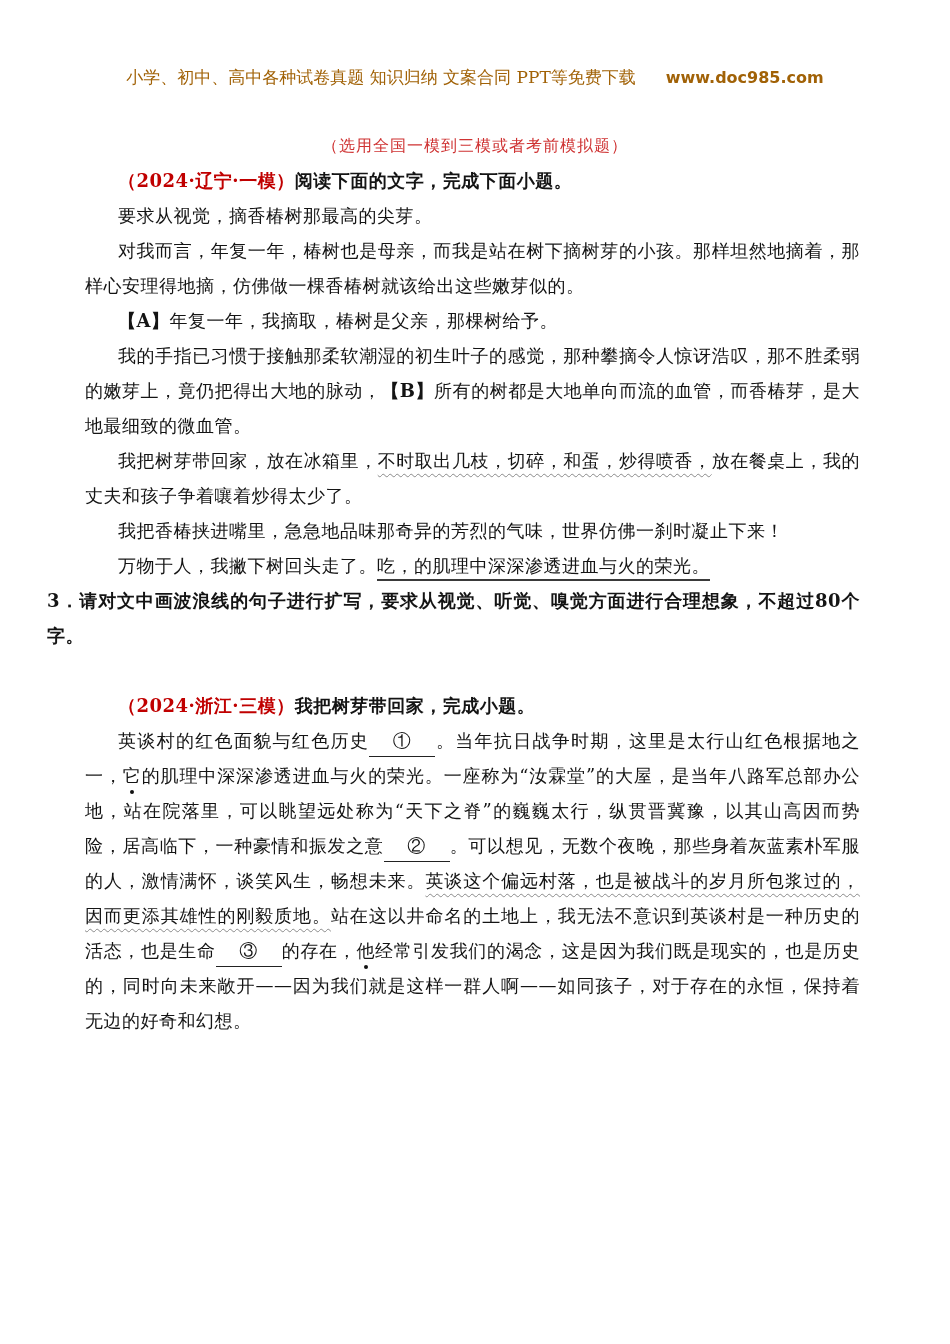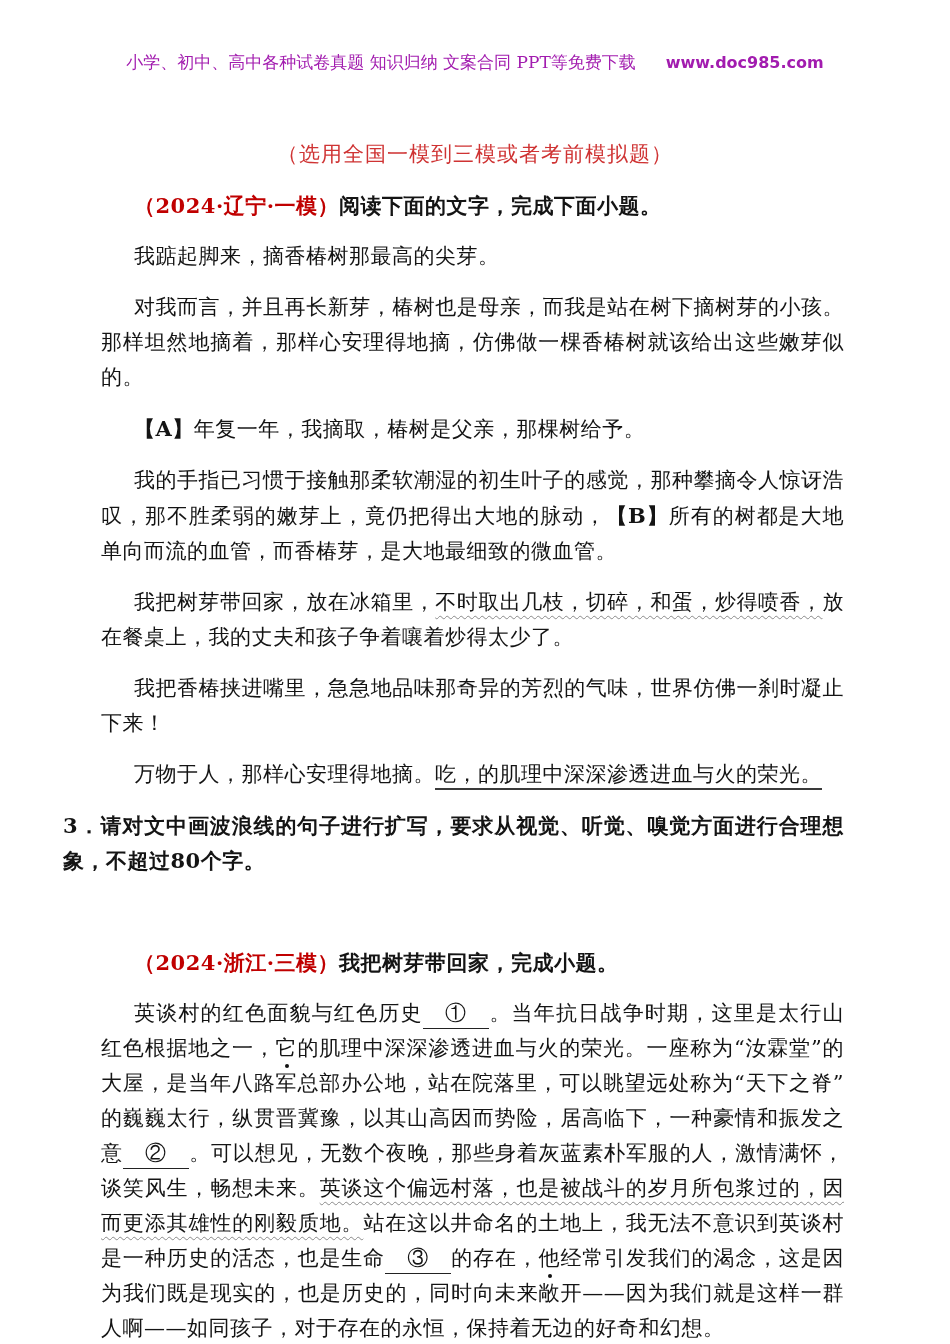--- a/index.html
+++ b/index.html
@@ -3,31 +3,31 @@
 <meta charset="utf-8">
 <style>
   html,body{margin:0;padding:0;background:#ffffff;}
   .page{
     width:950px;height:1344px;background:#ffffff;position:relative;
     overflow:hidden;margin:0 auto;
     font-family:"DejaVu Serif","Liberation Serif",serif;
     color:#141414;
   }
   .header{
-    padding-top:50px;text-align:center;font-size:17px;line-height:24px;
-    color:#a21caf;white-space:nowrap;
+    padding-top:65px;text-align:center;font-size:17px;line-height:24px;
+    color:#a16207;white-space:nowrap;
   }
   .header .url{font-weight:bold;margin-left:30px;font-family:"DejaVu Sans","Liberation Sans",sans-serif;font-size:16px;}
   .note{
-    margin-top:62px;text-align:center;font-size:21px;line-height:35px;
+    margin-top:38px;text-align:center;font-size:16px;line-height:35px;
     color:var(--note-red,#cf3333);letter-spacing:1px;
   }
   .content{margin:0 90px 0 47px;}
   .passage{padding-left:38px;}
-  p{margin:16px;font-size:21px;line-height:35px;text-align:justify;letter-spacing:0.5px;}
+  p{margin:0;font-size:18px;line-height:35px;text-align:justify;letter-spacing:0.5px;}
   .heading{text-indent:33px;font-weight:bold;}
   .heading .tag{color:var(--tag-red,#c00000);}
   .para{text-indent:33px;}
   .question{text-indent:0;font-weight:bold;}
   .spacer{height:35px;}
   .bold{font-weight:bold;}
   .wavy{
     text-decoration:underline;text-decoration-style:wavy;
     text-decoration-color:#8a8a8a;text-decoration-thickness:1px;
     text-underline-offset:6px;
@@ -58,27 +58,27 @@
 
   <div class="note">（选用全国一模到三模或者考前模拟题）</div>
 
   <div class="content">
 
     <div class="passage">
       <p class="heading">
         <span class="tag">（2024·辽宁·一模）</span><span>阅读下面的文字，完成下面小题。</span>
       </p>
       <div>
-          <p class="para"><span class="">我踮起脚来，摘香椿树那最高的尖芽。</span></p>
-          <p class="para"><span class="">对我而言，并且再长新芽，椿树也是母亲，而我是站在树下摘树芽的小孩。那样坦然地摘着，那样心安理得地摘，仿佛做一棵香椿树就该给出这些嫩芽似的。</span></p>
+          <p class="para"><span class="">要求从视觉，摘香椿树那最高的尖芽。</span></p>
+          <p class="para"><span class="">对我而言，年复一年，椿树也是母亲，而我是站在树下摘树芽的小孩。那样坦然地摘着，那样心安理得地摘，仿佛做一棵香椿树就该给出这些嫩芽似的。</span></p>
           <p class="para"><span class="bold">【A】</span><span class="">年复一年，我摘取，椿树是父亲，那棵树给予。</span></p>
           <p class="para"><span class="">我的手指已习惯于接触那柔软潮湿的初生叶子的感觉，那种攀摘令人惊讶浩叹，那不胜柔弱的嫩芽上，竟仍把得出大地的脉动，</span><span class="bold">【B】</span><span class="">所有的树都是大地单向而流的血管，而香椿芽，是大地最细致的微血管。</span></p>
           <p class="para"><span class="">我把树芽带回家，放在冰箱里，</span><span class="wavy">不时取出几枝，切碎，和蛋，炒得喷香，</span><span class="">放在餐桌上，我的丈夫和孩子争着嚷着炒得太少了。</span></p>
           <p class="para"><span class="">我把香椿挟进嘴里，急急地品味那奇异的芳烈的气味，世界仿佛一刹时凝止下来！</span></p>
-          <p class="para"><span class="">万物于人，那样心安理得地摘。</span><span class="uline">吃，的肌理中深深渗透进血与火的荣光。</span></p>
+          <p class="para"><span class="">万物于人，我撇下树回头走了。</span><span class="uline">吃，的肌理中深深渗透进血与火的荣光。</span></p>
         </div>
     </div>
 
     <p class="question">3．请对文中画波浪线的句子进行扩写，要求从视觉、听觉、嗅觉方面进行合理想象，不超过80个字。</p>
 
     <div class="spacer"></div>
 
     <div class="passage">
       <p class="heading">
         <span class="tag">（2024·浙江·三模）</span><span>我把树芽带回家，完成小题。</span>

